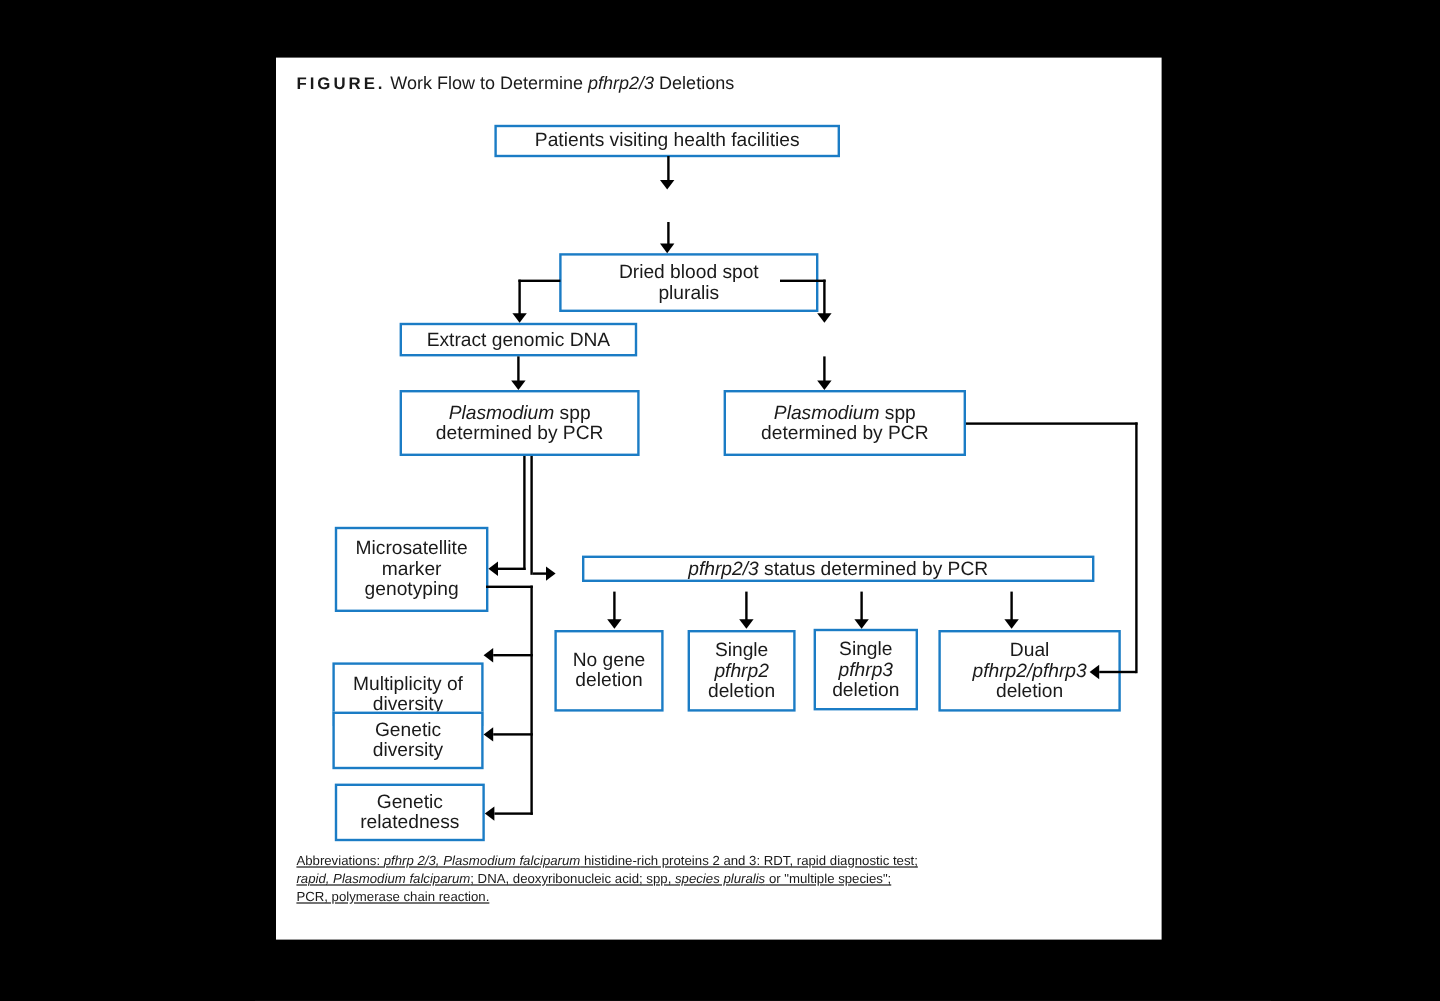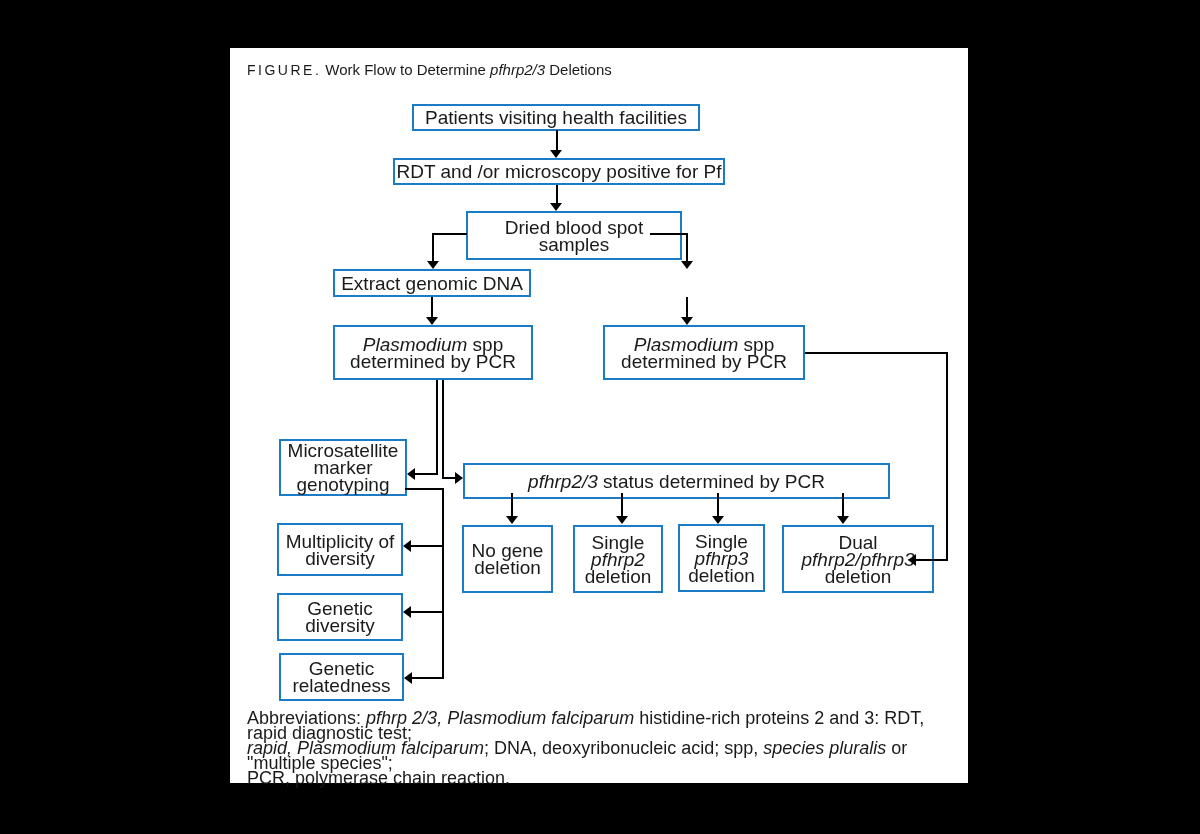--- a/index.html
+++ b/index.html
@@ -7,80 +7,77 @@
     --card-bg:#ffffff;
     --box-border:#1b7cc5;
     --connector:#000000;
     --text:#1a1a1a;
   }
   html,body{margin:0;padding:0;}
   body{width:1200px;height:834px;background:var(--page-bg);font-family:"Liberation Sans",sans-serif;}
   .stage{position:relative;width:1200px;height:834px;background:var(--page-bg);overflow:hidden;}
   .card{position:absolute;left:230px;top:48px;width:738px;height:735px;background:var(--card-bg);}
   .title{position:absolute;left:247px;top:61px;font-size:15px;color:var(--text);white-space:nowrap;}
-  .title-tag{font-weight:400;font-size:14px;letter-spacing:2.5px;margin-right:4px;}
+  .title-tag{font-weight:700;font-size:14px;letter-spacing:2.5px;margin-right:4px;}
   .fbox{
     position:absolute;box-sizing:border-box;border:2px solid var(--box-border);
     background:var(--card-bg);display:flex;flex-direction:column;align-items:center;justify-content:center;
-    font-size:19px;line-height:17px;color:var(--text);text-align:center;
+    font-size:16px;line-height:17px;color:var(--text);text-align:center;
   }
   .bl{white-space:nowrap;}
   .hline,.vline{position:absolute;background:var(--connector);}
   .hline{height:2px;}
   .vline{width:2px;}
   .arr{position:absolute;width:0;height:0;}
   .arr-d{border-left:6px solid transparent;border-right:6px solid transparent;border-top:8px solid var(--connector);}
   .arr-l{border-top:6px solid transparent;border-bottom:6px solid transparent;border-right:8px solid var(--connector);}
   .arr-r{border-top:6px solid transparent;border-bottom:6px solid transparent;border-left:8px solid var(--connector);}
-  .abbr{position:absolute;left:247px;top:711px;width:712px;font-size:18px;line-height:15px;color:var(--text);}
+  .abbr{position:absolute;left:247px;top:711px;width:712px;font-size:11px;line-height:15px;color:var(--text);text-decoration:underline;}
   .abbr i,.fbox i,.title i{font-style:italic;}
 </style>
 </head>
 <body>
 
 <div class="stage">
   <div class="card"></div>
 
   <div class="title"><span class="title-tag">FIGURE.</span><span>Work Flow to Determine </span><i>pfhrp2/3</i><span> Deletions</span></div>
 
   <div class="fbox" style="left:412px;top:104px;width:288px;height:27px">
     <div class="bl">Patients visiting health facilities</div>
   </div>
 
-  <div class="fbox" style="left:393px;top:158px;width:332px;height:27px">
-    <div class="bl">RDT and /or microscopy positive for Pf</div>
-  </div>
 
   <div class="fbox" style="left:466px;top:211px;width:216px;height:49px">
     <div class="bl">Dried blood spot</div>
-    <div class="bl">samples</div>
+    <div class="bl">pluralis</div>
   </div>
 
   <div class="fbox" style="left:333px;top:269px;width:198px;height:28px">
     <div class="bl">Extract genomic DNA</div>
   </div>
 
 
   <div class="fbox" style="left:333px;top:325px;width:200px;height:55px">
     <div class="bl"><i>Plasmodium</i><span> spp</span></div>
     <div class="bl">determined by PCR</div>
   </div>
 
   <div class="fbox" style="left:603px;top:325px;width:202px;height:55px">
     <div class="bl"><i>Plasmodium</i><span> spp</span></div>
     <div class="bl">determined by PCR</div>
   </div>
 
-  <div class="fbox" style="left:279px;top:439px;width:128px;height:57px">
+  <div class="fbox" style="left:279px;top:439px;width:128px;height:71px">
     <div class="bl">Microsatellite</div>
     <div class="bl">marker</div>
     <div class="bl">genotyping</div>
   </div>
 
-  <div class="fbox" style="left:463px;top:463px;width:427px;height:36px">
+  <div class="fbox" style="left:485px;top:463px;width:427px;height:22px">
     <div class="bl"><i>pfhrp2/3</i><span> status determined by PCR</span></div>
   </div>
 
   <div class="fbox" style="left:462px;top:525px;width:91px;height:68px">
     <div class="bl">No gene</div>
     <div class="bl">deletion</div>
   </div>
 
   <div class="fbox" style="left:573px;top:525px;width:90px;height:68px">
     <div class="bl">Single</div>
@@ -93,21 +90,21 @@
     <div class="bl"><i>pfhrp3</i></div>
     <div class="bl">deletion</div>
   </div>
 
   <div class="fbox" style="left:782px;top:525px;width:152px;height:68px">
     <div class="bl">Dual</div>
     <div class="bl"><i>pfhrp2/pfhrp3</i></div>
     <div class="bl">deletion</div>
   </div>
 
-  <div class="fbox" style="left:277px;top:523px;width:126px;height:53px">
+  <div class="fbox" style="left:277px;top:552px;width:126px;height:53px">
     <div class="bl">Multiplicity of</div>
     <div class="bl">diversity</div>
   </div>
 
   <div class="fbox" style="left:277px;top:593px;width:126px;height:48px">
     <div class="bl">Genetic</div>
     <div class="bl">diversity</div>
   </div>
 
   <div class="fbox" style="left:279px;top:653px;width:125px;height:48px">

